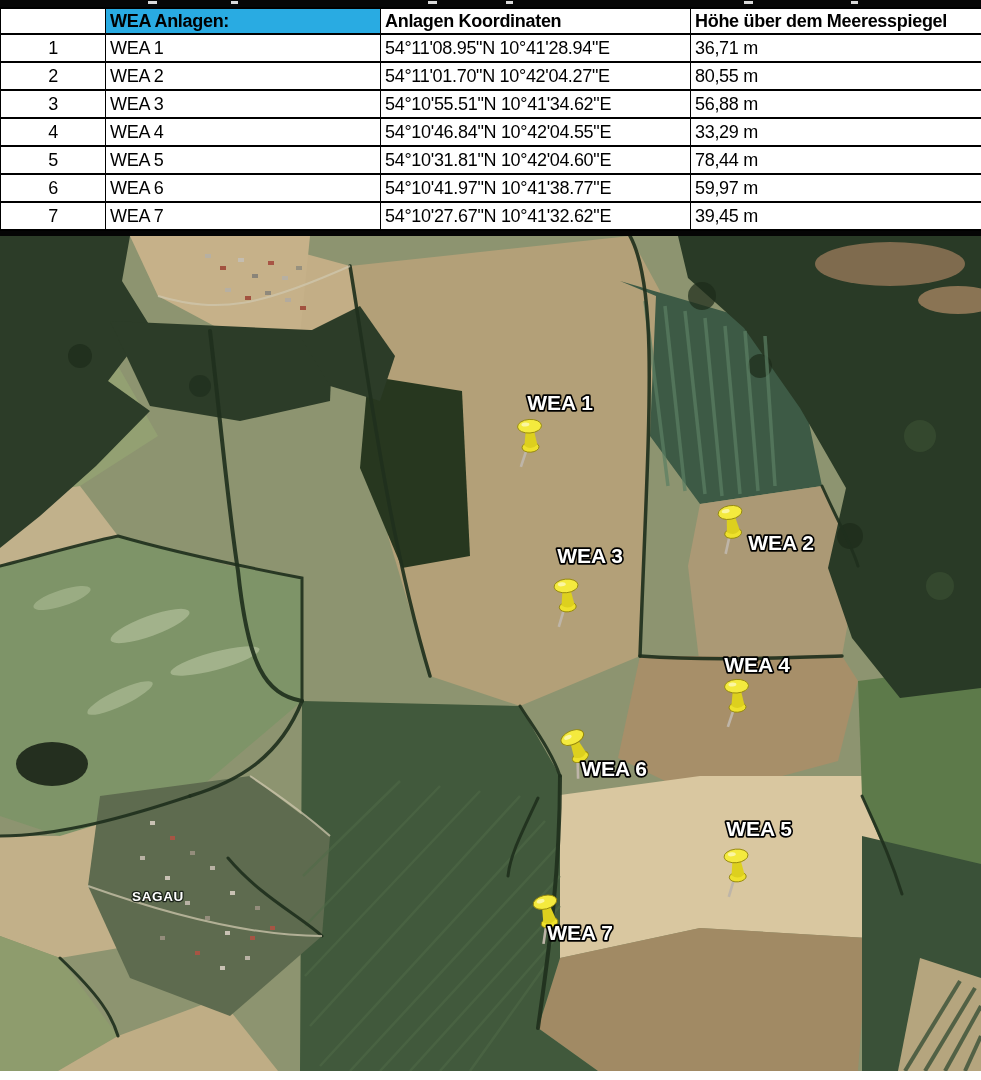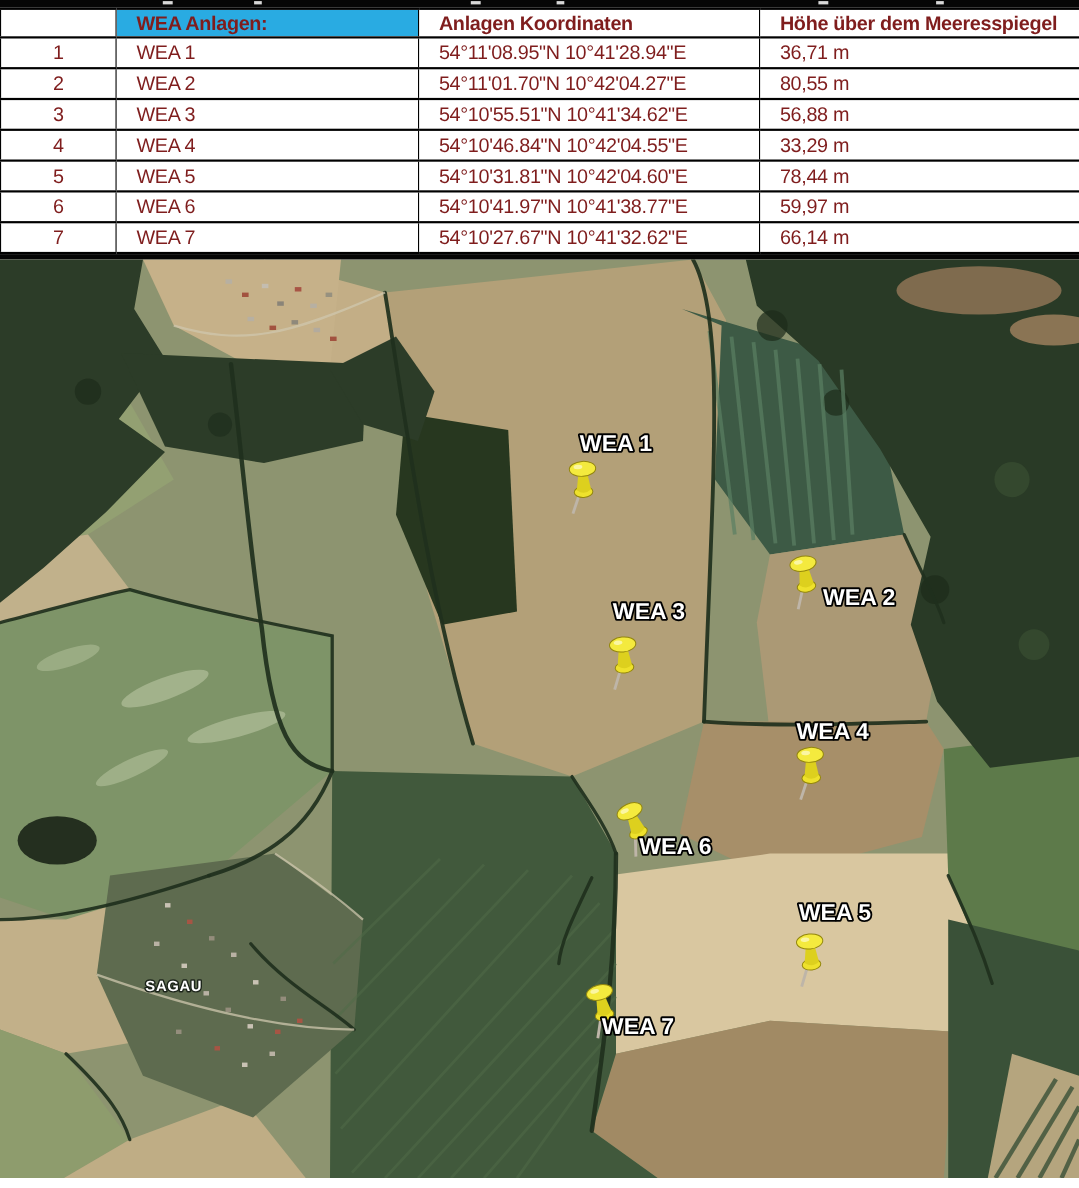--- a/index.html
+++ b/index.html
@@ -9,22 +9,22 @@
   }
   
   .topbar{height:7px;background:#060606;position:relative}
   .topbar i{position:absolute;top:1px;height:3px;background:#d8d8d8;display:block}
 
   
   table{border-collapse:collapse;table-layout:fixed;width:981px}
   th,td{
     border:1.6px solid #000;
     border-top-width:2.8px;border-bottom-width:2.8px;
-    padding:0 18px;white-space:nowrap;overflow:hidden;
-    font-size:18px;letter-spacing:-0.3px;color:#7f1d1d;
+    padding:0 4px;white-space:nowrap;overflow:hidden;
+    font-size:18px;letter-spacing:-0.3px;color:#000000;
   }
   th{height:24px;font-weight:bold;text-align:left;font-size:18px}
   td{height:26px}
   td.nr{text-align:center}
   th.hl{background:#29abe2}
   .sep{height:5px;background:#050505}
 
   
   #map{display:block}
   .pin-label{
@@ -106,21 +106,21 @@
       <tr>
         <td class="nr">6</td>
         <td>WEA 6</td>
         <td>54°10'41.97"N 10°41'38.77"E</td>
         <td>59,97 m</td>
       </tr>
       <tr>
         <td class="nr">7</td>
         <td>WEA 7</td>
         <td>54°10'27.67"N 10°41'32.62"E</td>
-        <td>66,14 m</td>
+        <td>39,45 m</td>
       </tr>
     </tbody>
 </table>
 
 <div class="sep"></div>
 
 <svg id="map" width="981" height="835" viewBox="0 0 981 835" xmlns="http://www.w3.org/2000/svg">
   <defs>
     <g id="pushpin">
       <line x1="1" y1="-2" x2="8" y2="-19" stroke="#beb5a8" stroke-width="2.6"></line>

